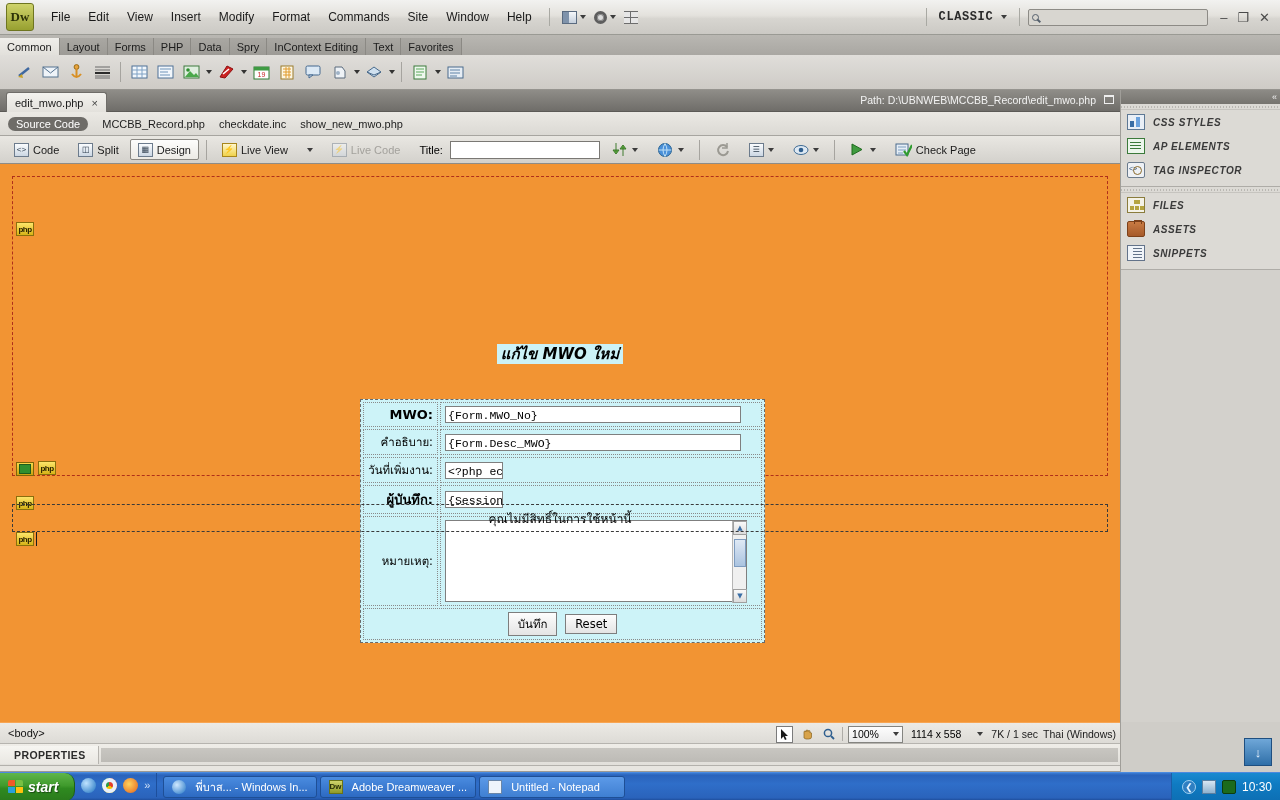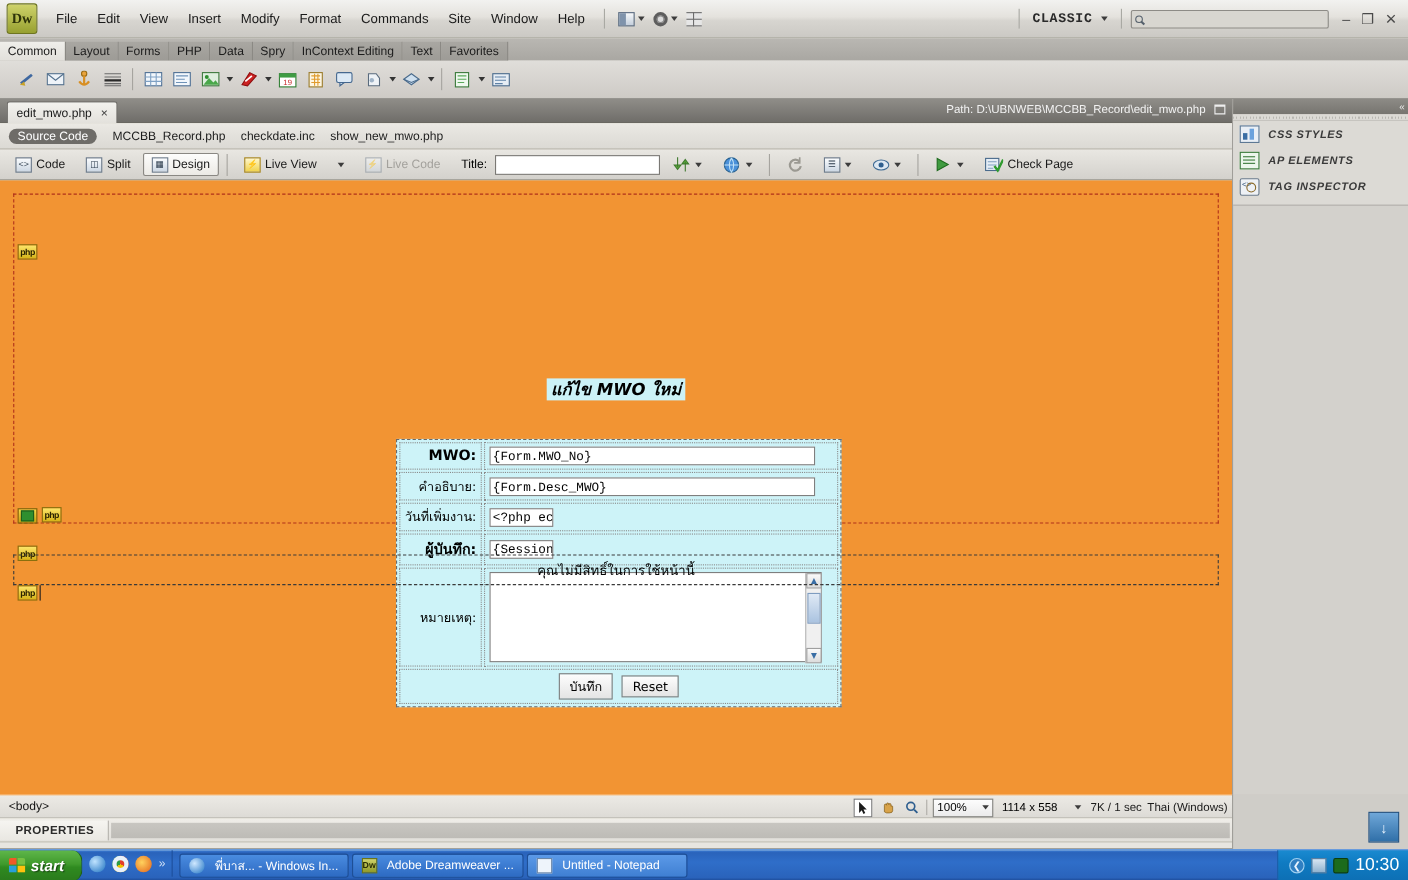--- a/index.html
+++ b/index.html
@@ -335,21 +335,21 @@
     color:#fff; font-size:11px; white-space:nowrap; overflow:hidden; cursor:default;
   }
   .taskbtn.active { background:linear-gradient(to bottom,#5c9ae8,#3f7fd2); }
   .taskic { width:14px;height:14px; flex:none; }
   .tray {
     position:absolute; right:0; top:0; height:28px; display:flex; align-items:center; gap:6px;
     padding:0 8px 0 10px;
     background:linear-gradient(to bottom,#1a8ad0 0%,#0f7bc2 40%,#0d6fb4 100%);
     border-left:1px solid #1a5fa8;
   }
-  .tray-time { color:#fff; font-size:16px; }
+  .tray-time { color:#fff; font-size:12px; }
   .tray-ic { width:14px;height:14px; }
 </style>
 </head>
 <body>
 
 <div class="app">
 
   <div class="titlebar">
     <div class="dw-logo">Dw</div>
     <div class="menu">
@@ -727,20 +727,35 @@
       </div>
       <div class="rp-item">
         <span class="rp-ic ic-ap"></span>
         <span class="rp-label">AP ELEMENTS</span>
       </div>
       <div class="rp-item">
         <span class="rp-ic ic-tag"></span>
         <span class="rp-label">TAG INSPECTOR</span>
       </div>
     </div>
+    <div class="rp-group">
+      <div class="rp-grip"></div>
+      <div class="rp-item">
+        <span class="rp-ic ic-files"></span>
+        <span class="rp-label">FILES</span>
+      </div>
+      <div class="rp-item">
+        <span class="rp-ic ic-assets"></span>
+        <span class="rp-label">ASSETS</span>
+      </div>
+      <div class="rp-item">
+        <span class="rp-ic ic-snip"></span>
+        <span class="rp-label">SNIPPETS</span>
+      </div>
+    </div>
   </div>
   <div class="rp-bottom">
     <div class="expandbtn">↓</div>
   </div>
 
   <div class="taskbar">
     <div class="startbtn">
       <span class="winflag"></span>
       <span>start</span>
     </div>

